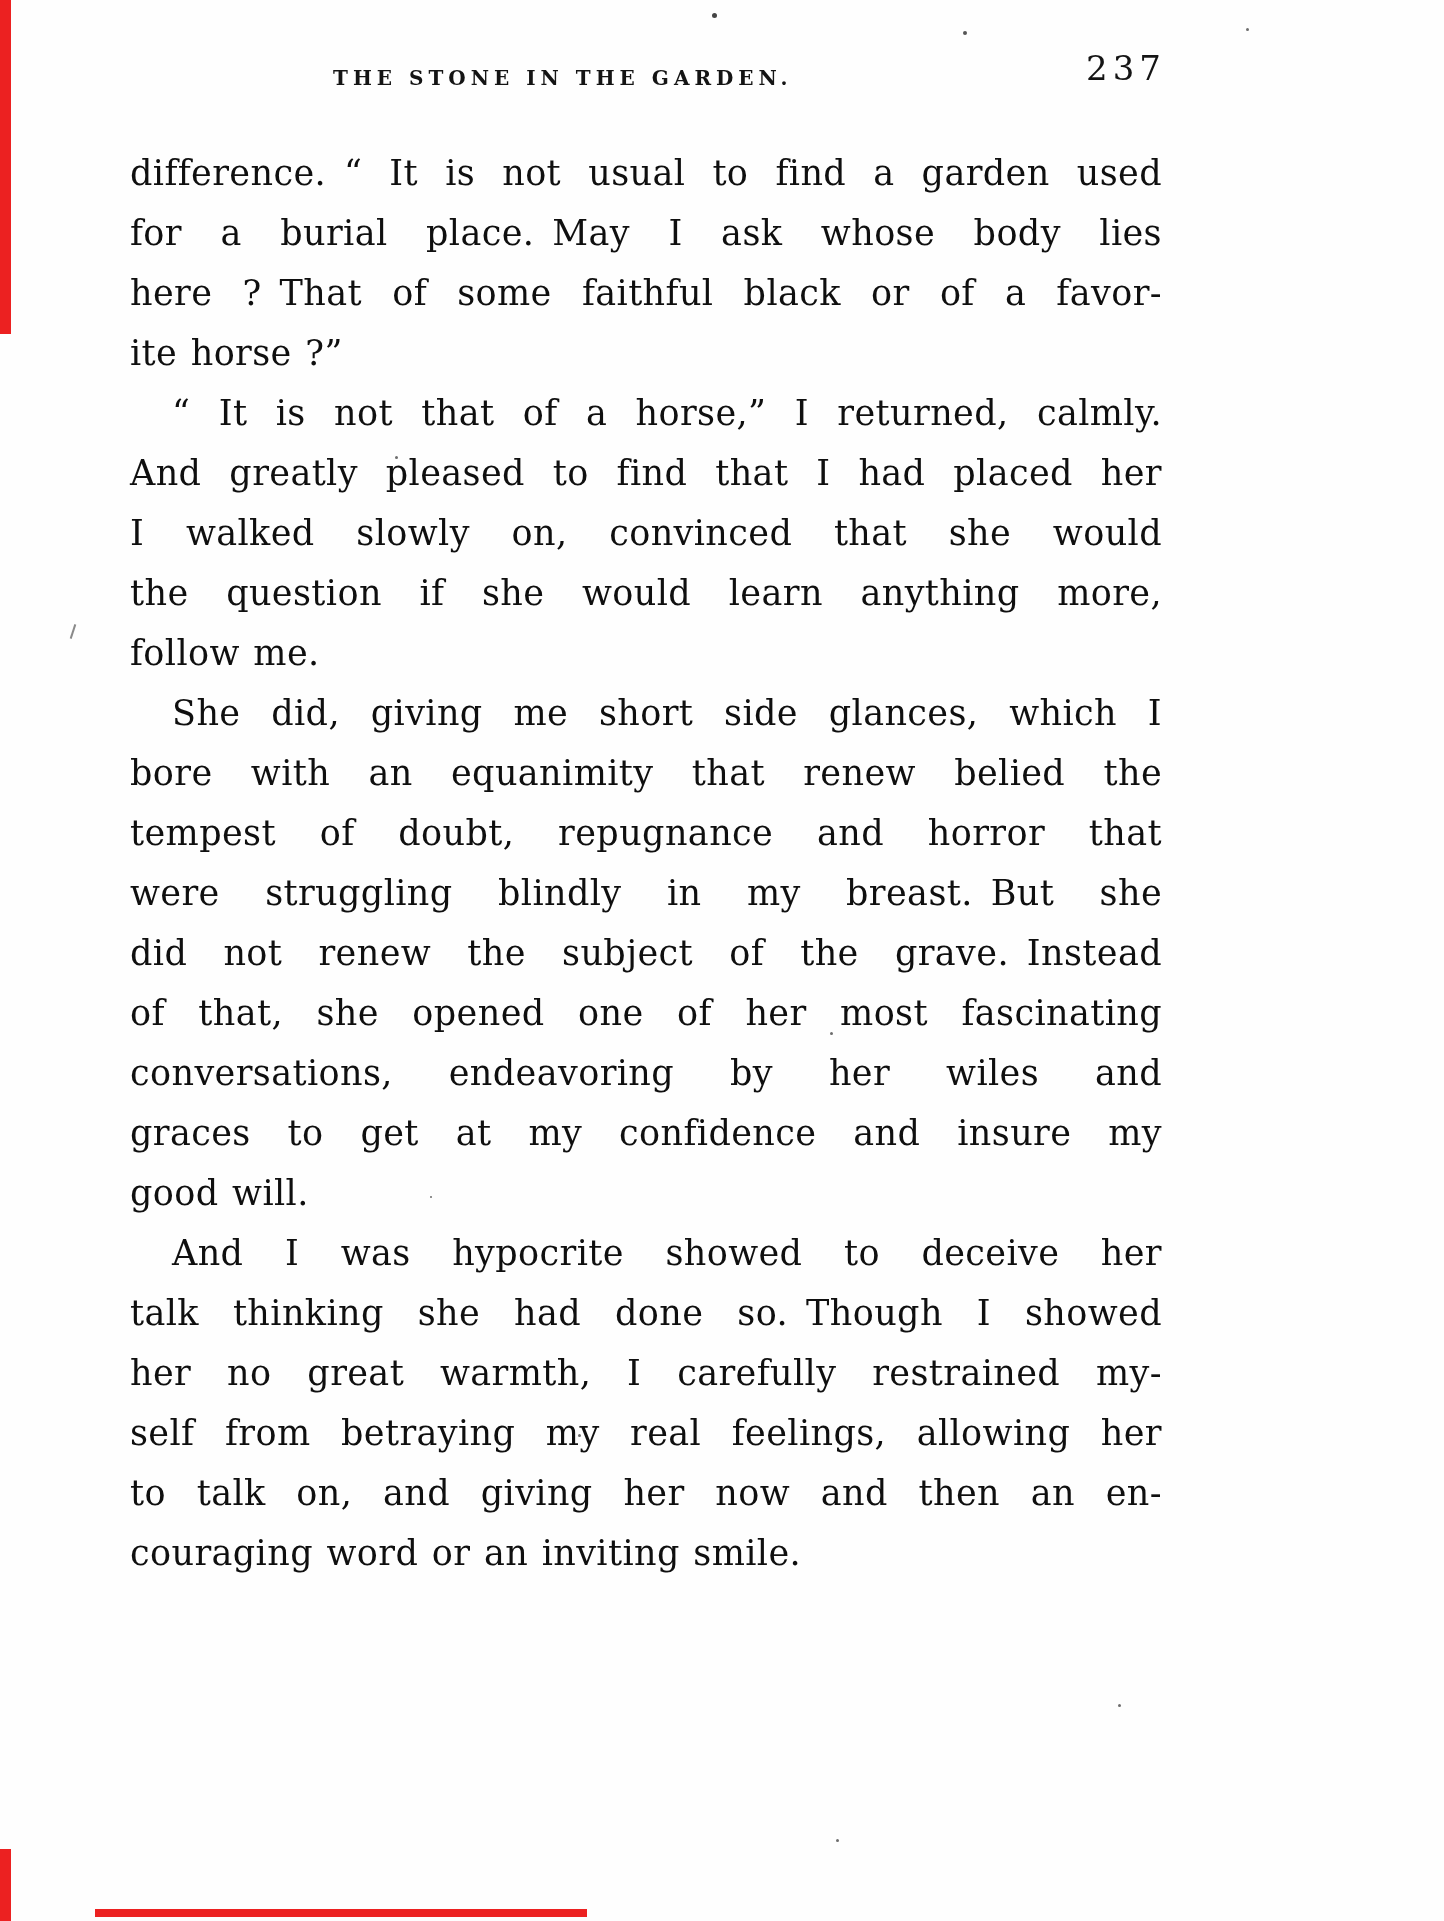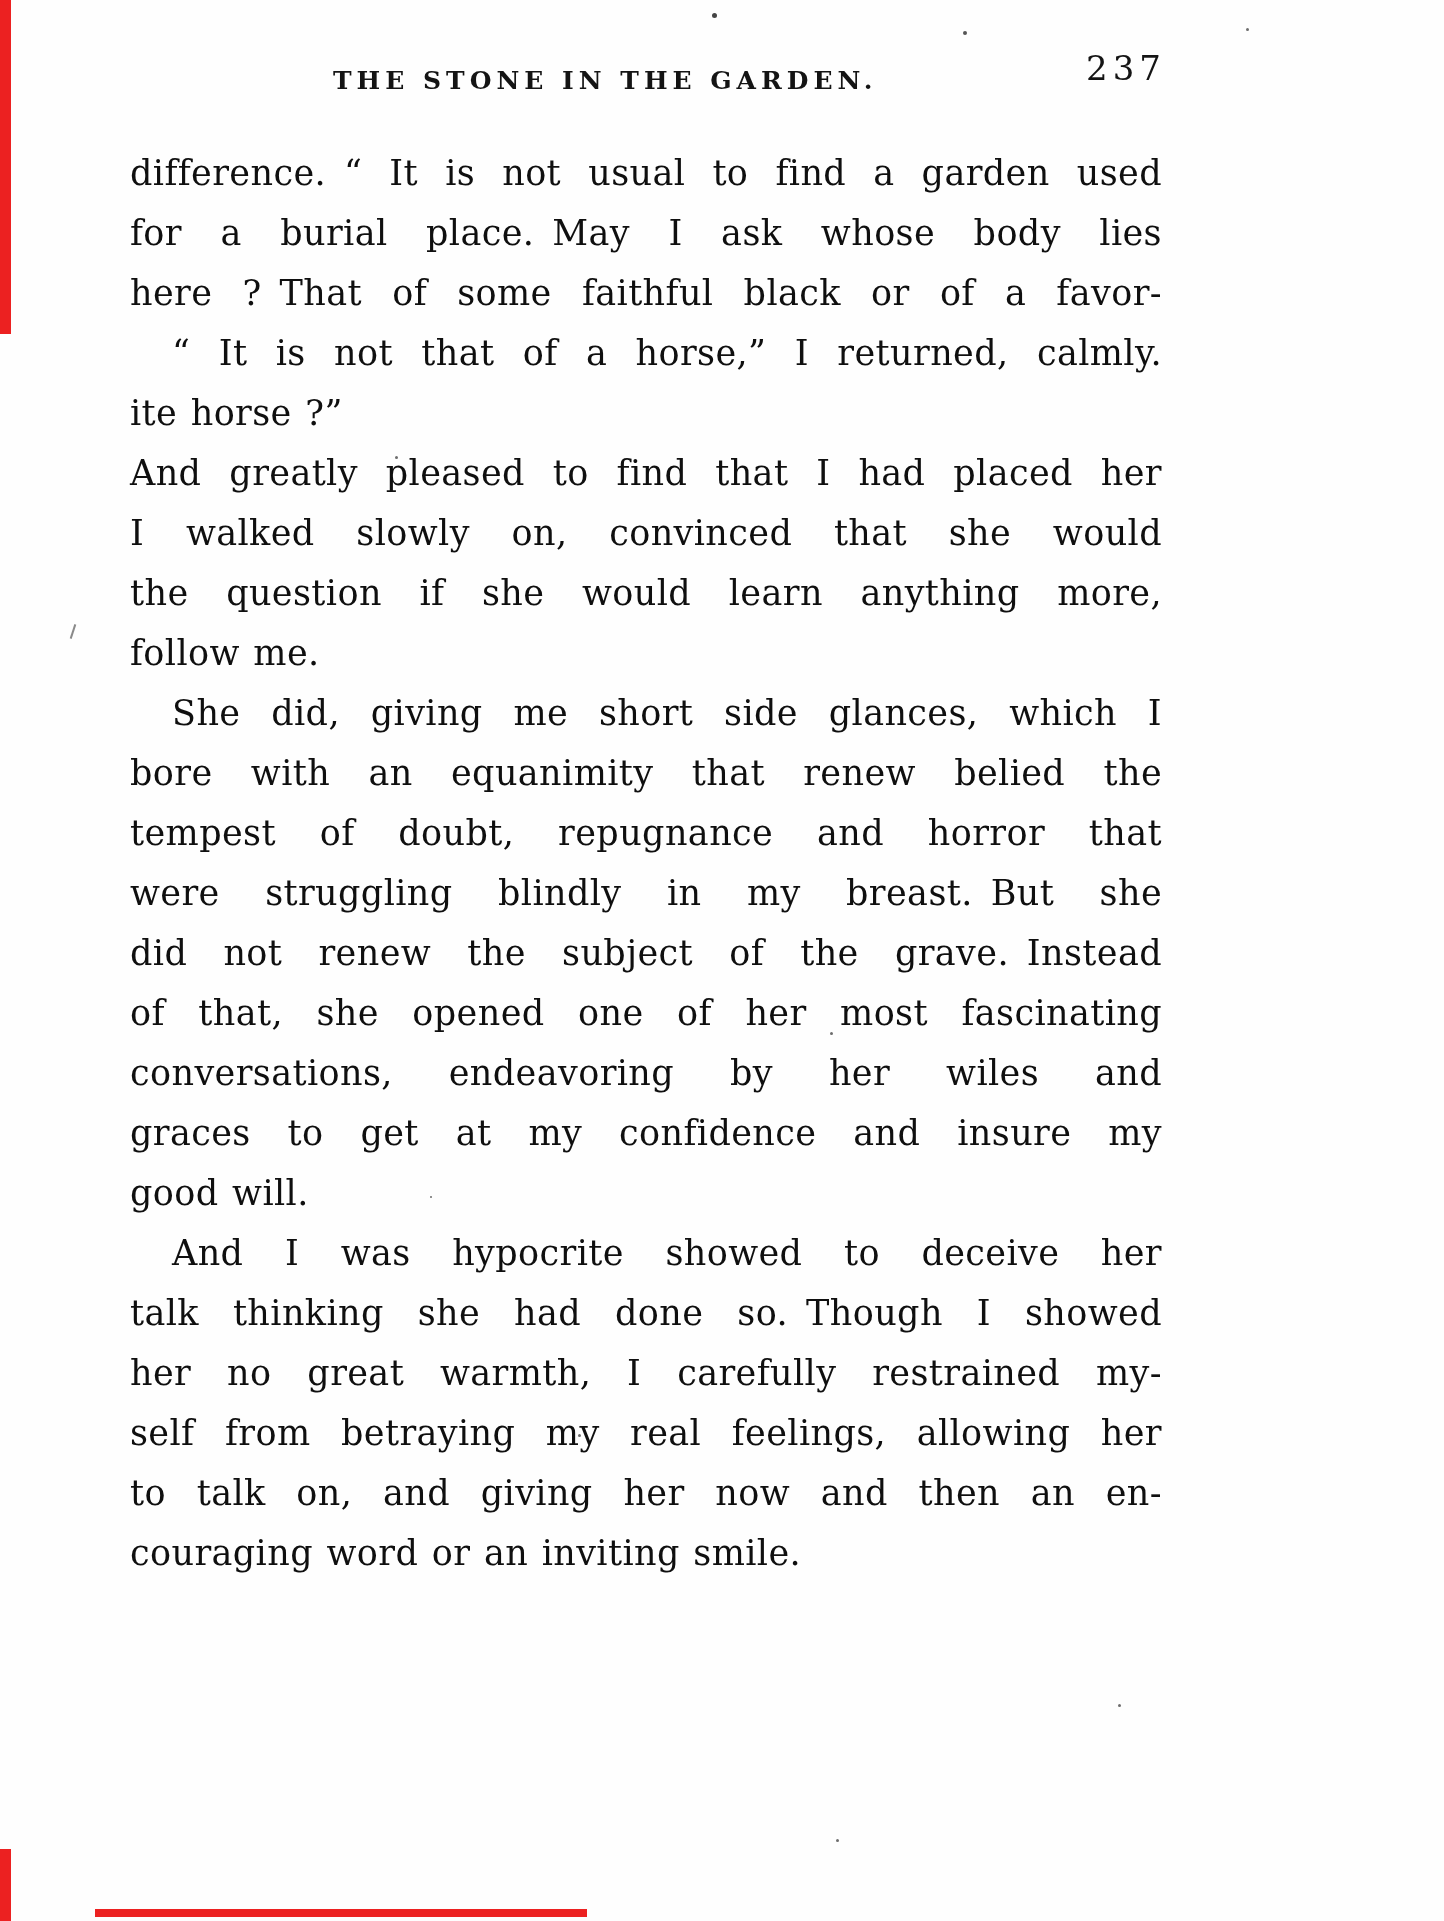--- a/index.html
+++ b/index.html
@@ -15,21 +15,21 @@
     overflow: hidden;
     font-family: "DejaVu Serif", "Liberation Serif", serif;
     color: #121212;
   }
 
   
   .running-title {
     position: absolute;
     left: 333px;
     top: 66px;
-    font-size: 25px;
+    font-size: 20px;
     font-weight: 700;
     letter-spacing: 5px;
     color: #141414;
     white-space: nowrap;
   }
   .page-number {
     position: absolute;
     left: 1086px;
     top: 48px;
     font-size: 34px;
@@ -103,22 +103,22 @@
   <div class="red-edge red-bottom-left"></div>
   <div class="red-edge red-bottom-bar"></div>
 
   <div class="running-title">THE STONE IN THE GARDEN.</div>
   <div class="page-number">237</div>
 
   <div class="text-block">
     <div class="line">difference. “ It is not usual to find a garden used</div>
     <div class="line">for a burial place. May I ask whose body lies</div>
     <div class="line">here ? That of some faithful black or of a favor-</div>
+    <div class="line last">ite horse ?”</div>
     <div class="line indent">“ It is not that of a horse,” I returned, calmly.</div>
-    <div class="line last">ite horse ?”</div>
     <div class="line">And greatly pleased to find that I had placed her</div>
     <div class="line">I walked slowly on, convinced that she would</div>
     <div class="line">the question if she would learn anything more,</div>
     <div class="line last">follow me.</div>
     <div class="line indent">She did, giving me short side glances, which I</div>
     <div class="line">bore with an equanimity that renew belied the</div>
     <div class="line">tempest of doubt, repugnance and horror that</div>
     <div class="line">were struggling blindly in my breast. But she</div>
     <div class="line">did not renew the subject of the grave. Instead</div>
     <div class="line">of that, she opened one of her most fascinating</div>

